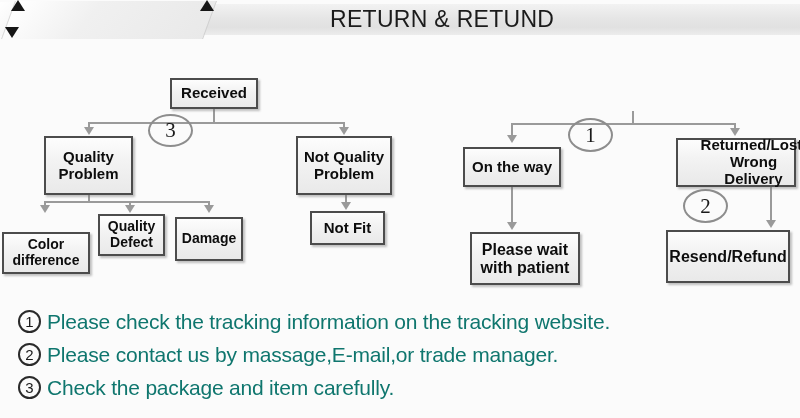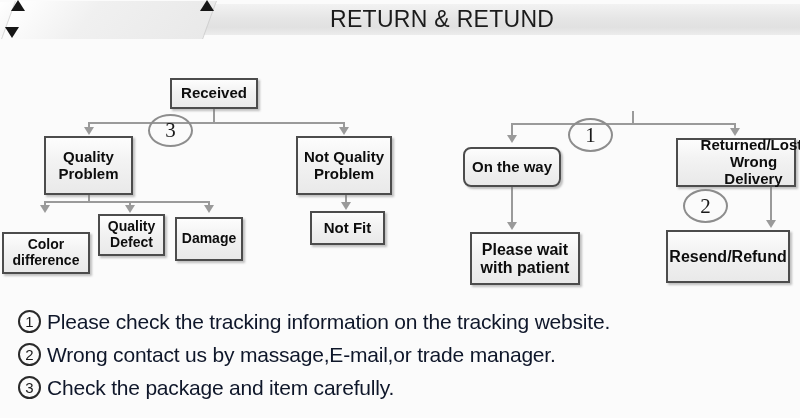--- a/index.html
+++ b/index.html
@@ -148,21 +148,21 @@
     display: flex;
     align-items: center;
     justify-content: center;
     font-size: 15px;
     color: #1a1a1a;
     font-family: "Liberation Sans", sans-serif;
     margin-right: 6px;
   }
   .note-text {
     font-size: 21px;
-    color: #0f172a;
+    color: #0f766e;
     white-space: nowrap;
     font-family: "Liberation Sans", sans-serif;
     letter-spacing: -0.2px;
   }
 </style>
 </head>
 <body>
 
 <div id="page">
 
@@ -215,37 +215,37 @@
 
   <div class="fc-box" style="left:2px;   top:232px; width:88px; height:42px; font-size:14px; white-space:pre-line;">Color
 difference</div>
   <div class="fc-box" style="left:98px;  top:214px; width:67px; height:42px; font-size:14px; white-space:pre-line;">Quality
 Defect</div>
   <div class="fc-box" style="left:175px; top:217px; width:68px; height:44px; font-size:14px;">Damage</div>
   <div class="fc-box" style="left:310px; top:211px; width:75px; height:34px; font-size:15px;">Not Fit</div>
 
   <div class="step-ellipse" style="left:568px; top:118px; width:45px; height:34px;">1</div>
 
-  <div class="fc-box" style="left:463px; top:147px; width:98px; height:40px; font-size:15px;border-radius:8px;">On the way</div>
+  <div class="fc-box" style="left:463px; top:147px; width:98px; height:40px; font-size:15px;">On the way</div>
   <div class="fc-box" style="left:676px; top:138px; width:120px; height:49px; font-size:15px; white-space:pre-line;padding-left:38px;">Returned/Lost/
 Wrong Delivery</div>
   <div class="step-ellipse" style="left:683px; top:189px; width:45px; height:34px;">2</div>
 
   <div class="fc-box" style="left:666px; top:230px; width:124px; height:53px; font-size:16px;">Resend/Refund</div>
   <div class="fc-box" style="left:470px; top:232px; width:110px; height:53px; font-size:16px; white-space:pre-line;">Please wait
 with patient</div>
 
   <div id="notes">
     <div class="note-row">
       <span class="note-num">1</span>
       <span class="note-text">Please check the tracking information on the tracking website.</span>
     </div>
     <div class="note-row">
       <span class="note-num">2</span>
-      <span class="note-text">Wrong contact us by  massage,E-mail,or trade manager.</span>
+      <span class="note-text">Please contact us by  massage,E-mail,or trade manager.</span>
     </div>
     <div class="note-row">
       <span class="note-num">3</span>
       <span class="note-text">Check the package and item carefully.</span>
     </div>
   </div>
 
 </div>
 
 </body></html>

